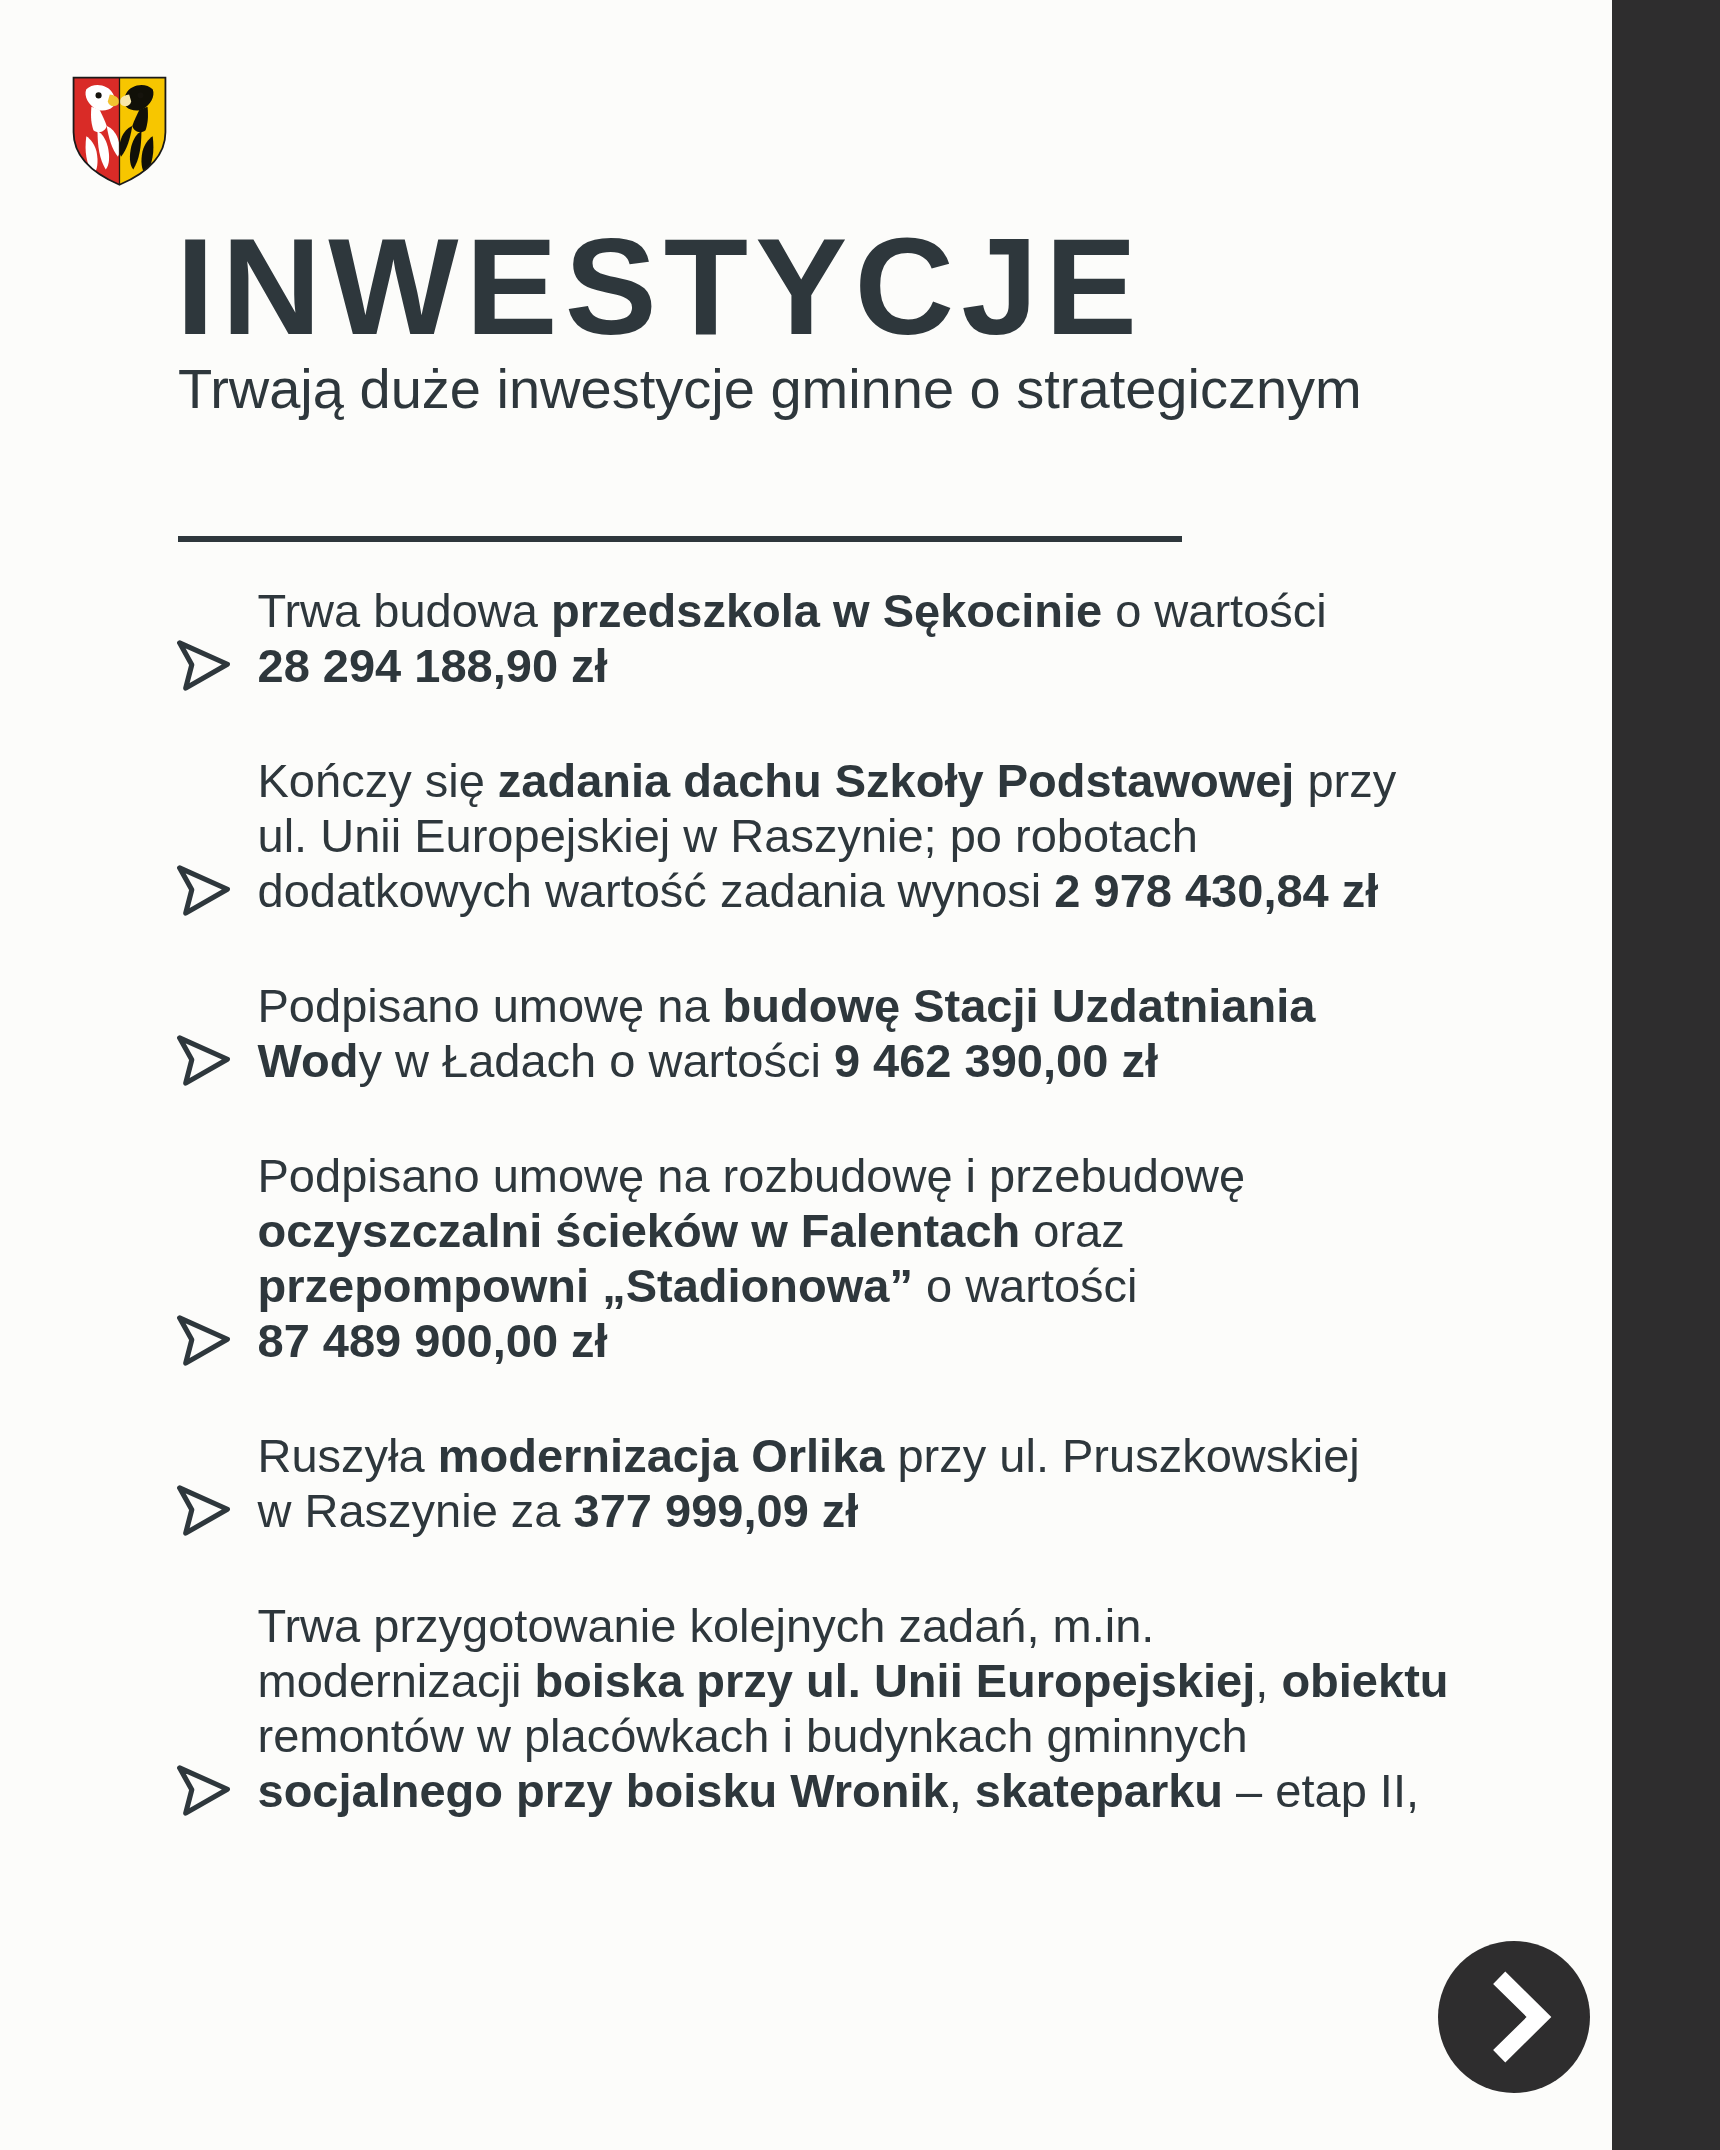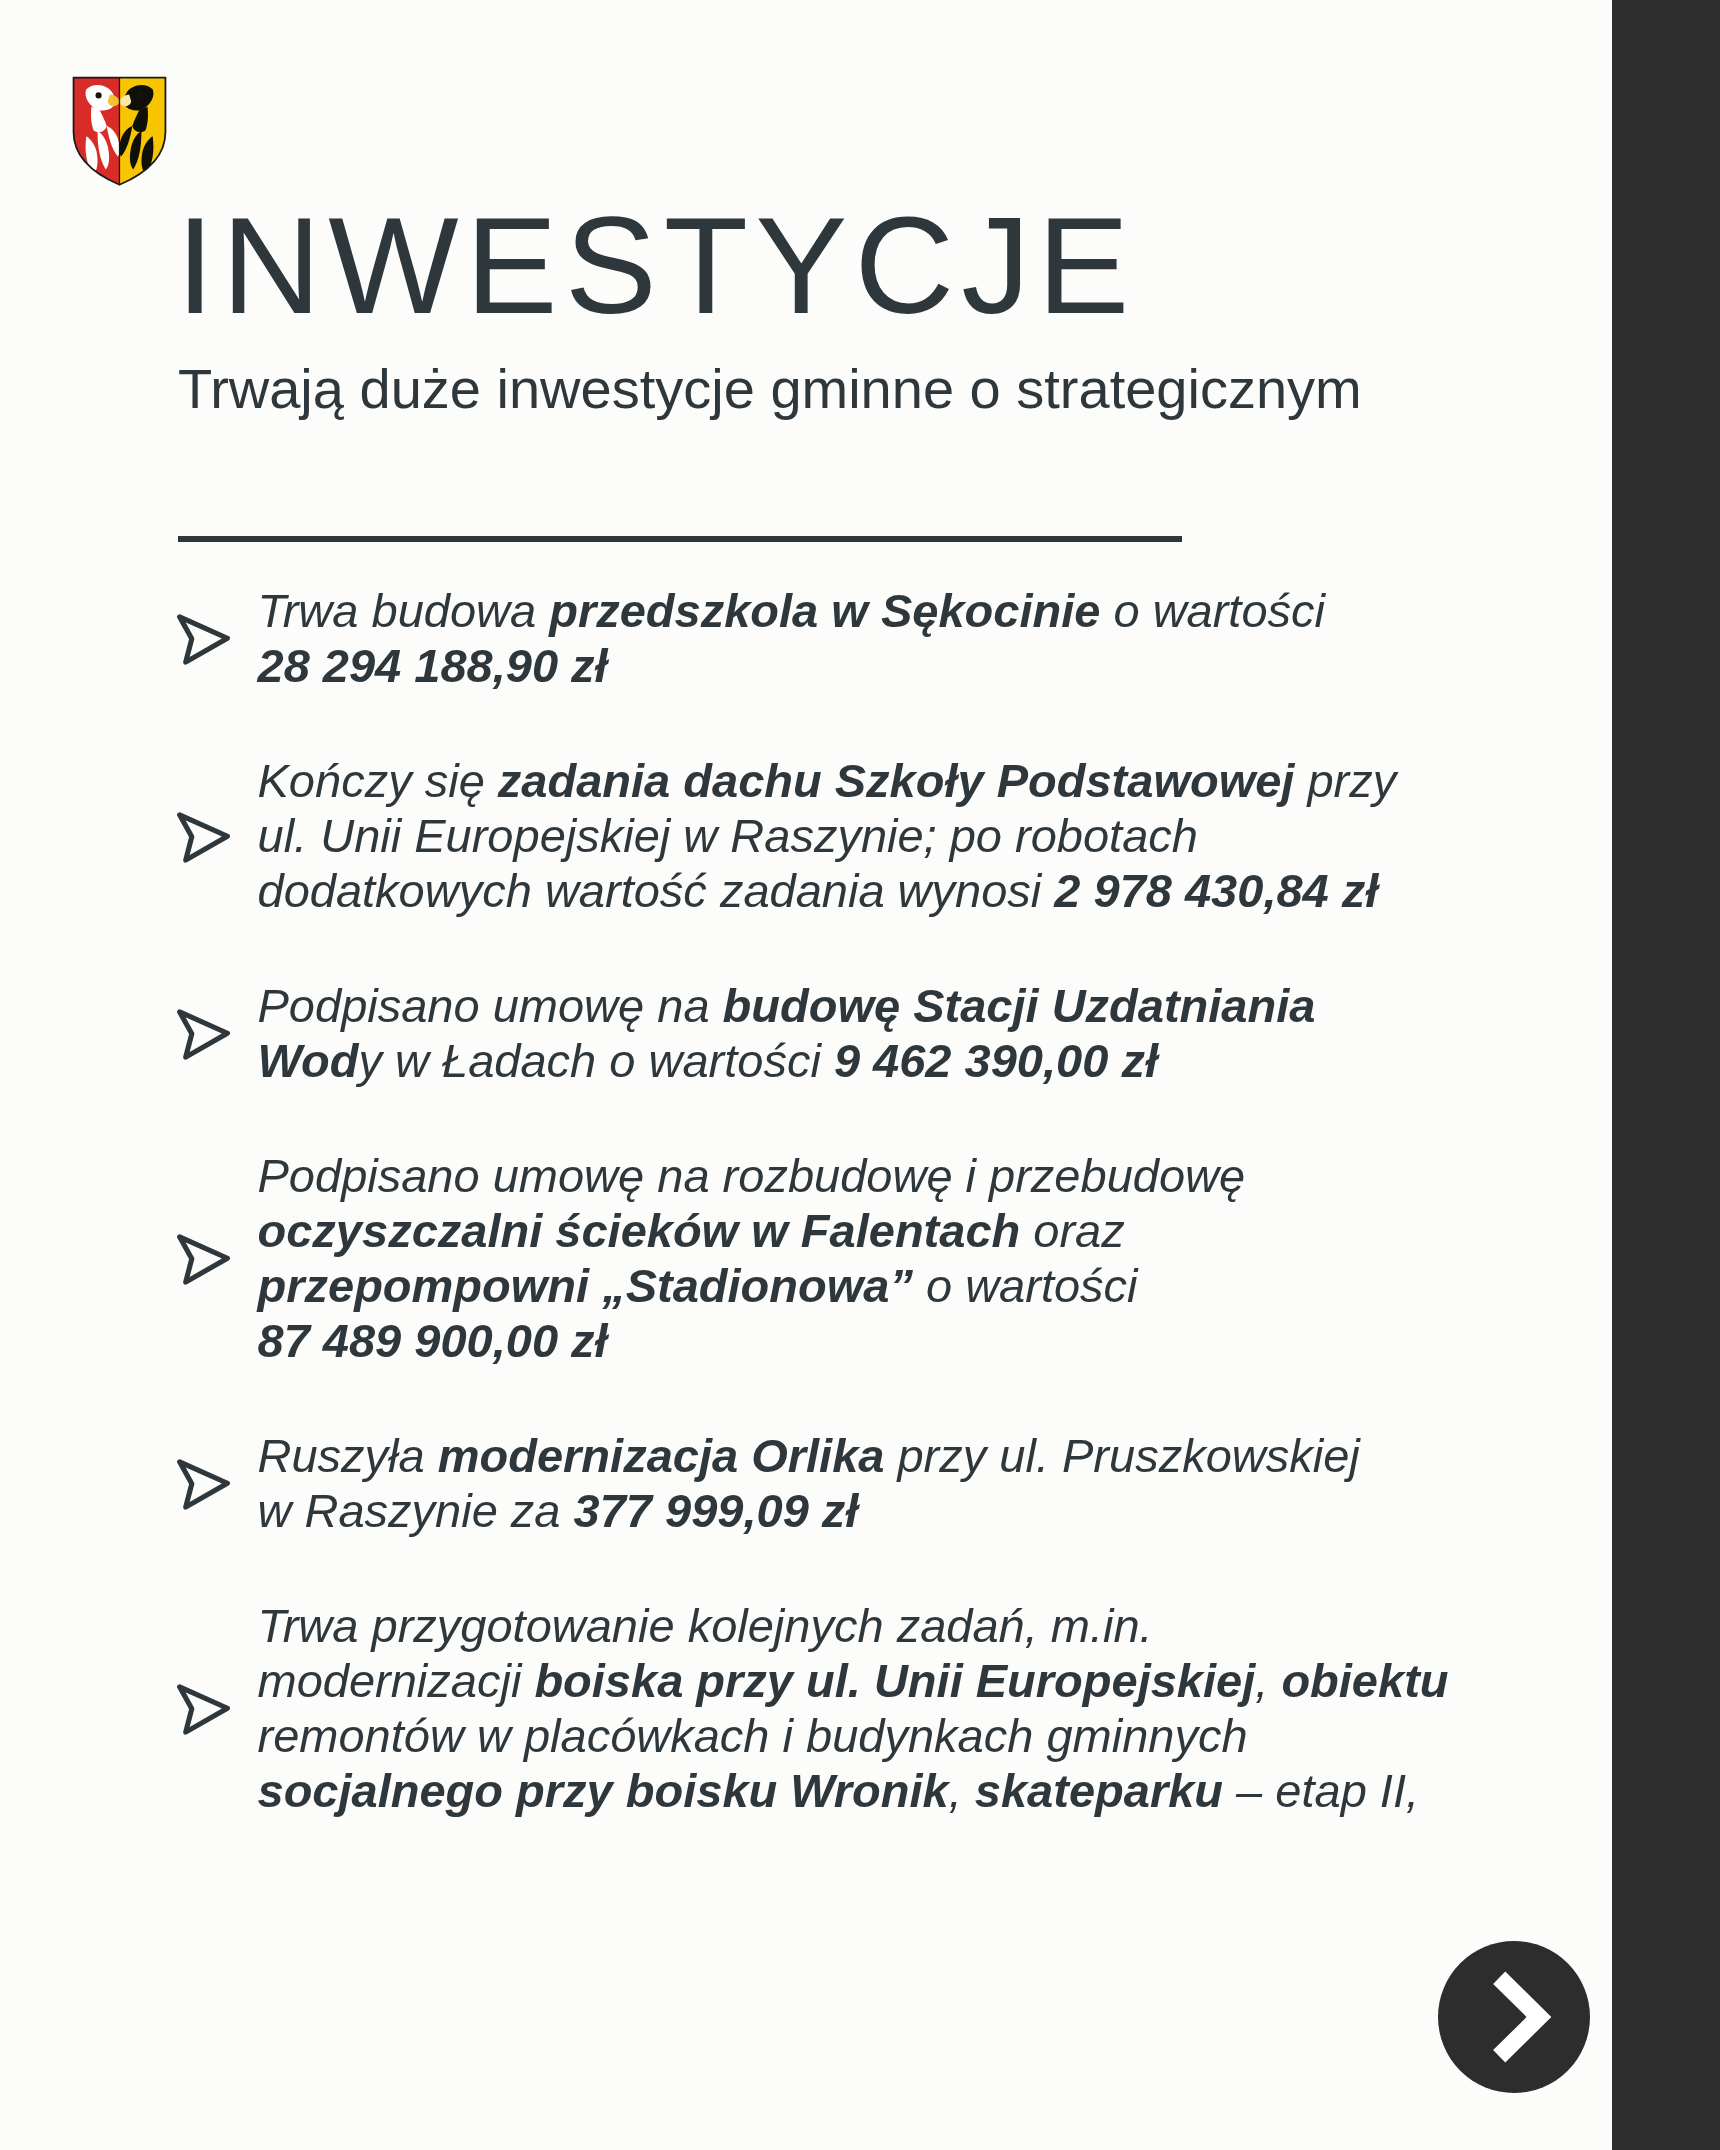--- a/index.html
+++ b/index.html
@@ -24,41 +24,41 @@
   .page{position:absolute;inset:0;}
 
   .side-bar{
     position:absolute;top:0;right:0;width:108px;height:2151px;
     background:var(--bar);
   }
 
   .crest{position:absolute;left:71px;top:75px;width:97px;height:112px;}
 
   .title{
-    position:absolute;left:176px;top:186px;
-    font-size:138px;font-weight:400;letter-spacing:7.1px;
+    position:absolute;left:176px;top:207px;
+    font-size:138px;font-weight:700;letter-spacing:7.1px;
     line-height:1.15;color:var(--ink);white-space:nowrap;
   }
 
   .subtitle{
     position:absolute;left:178px;top:354px;
     font-size:56px;font-weight:400;line-height:70px;
     color:var(--ink);white-space:nowrap;
   }
 
   .divider{
     position:absolute;left:178px;top:536px;width:1004px;height:6.1px;
     background:var(--ink);
   }
 
   .list{
     position:absolute;left:175px;top:583px;width:1366px;
   }
   .bullet{
-    display:flex;align-items:center;margin-bottom:60px;font-style:italic;
+    display:flex;align-items:flex-end;margin-bottom:60px;
   }
   .arrow{
     flex:0 0 auto;width:57px;height:55px;margin-right:25.5px;margin-top:3.1px;
   }
   .arrow svg{display:block;width:57px;height:55px;}
   .bullet-text{
     font-size:47px;line-height:55px;font-weight:400;color:var(--ink);
     white-space:nowrap;
   }
   .bullet-text .b{font-weight:700;}

